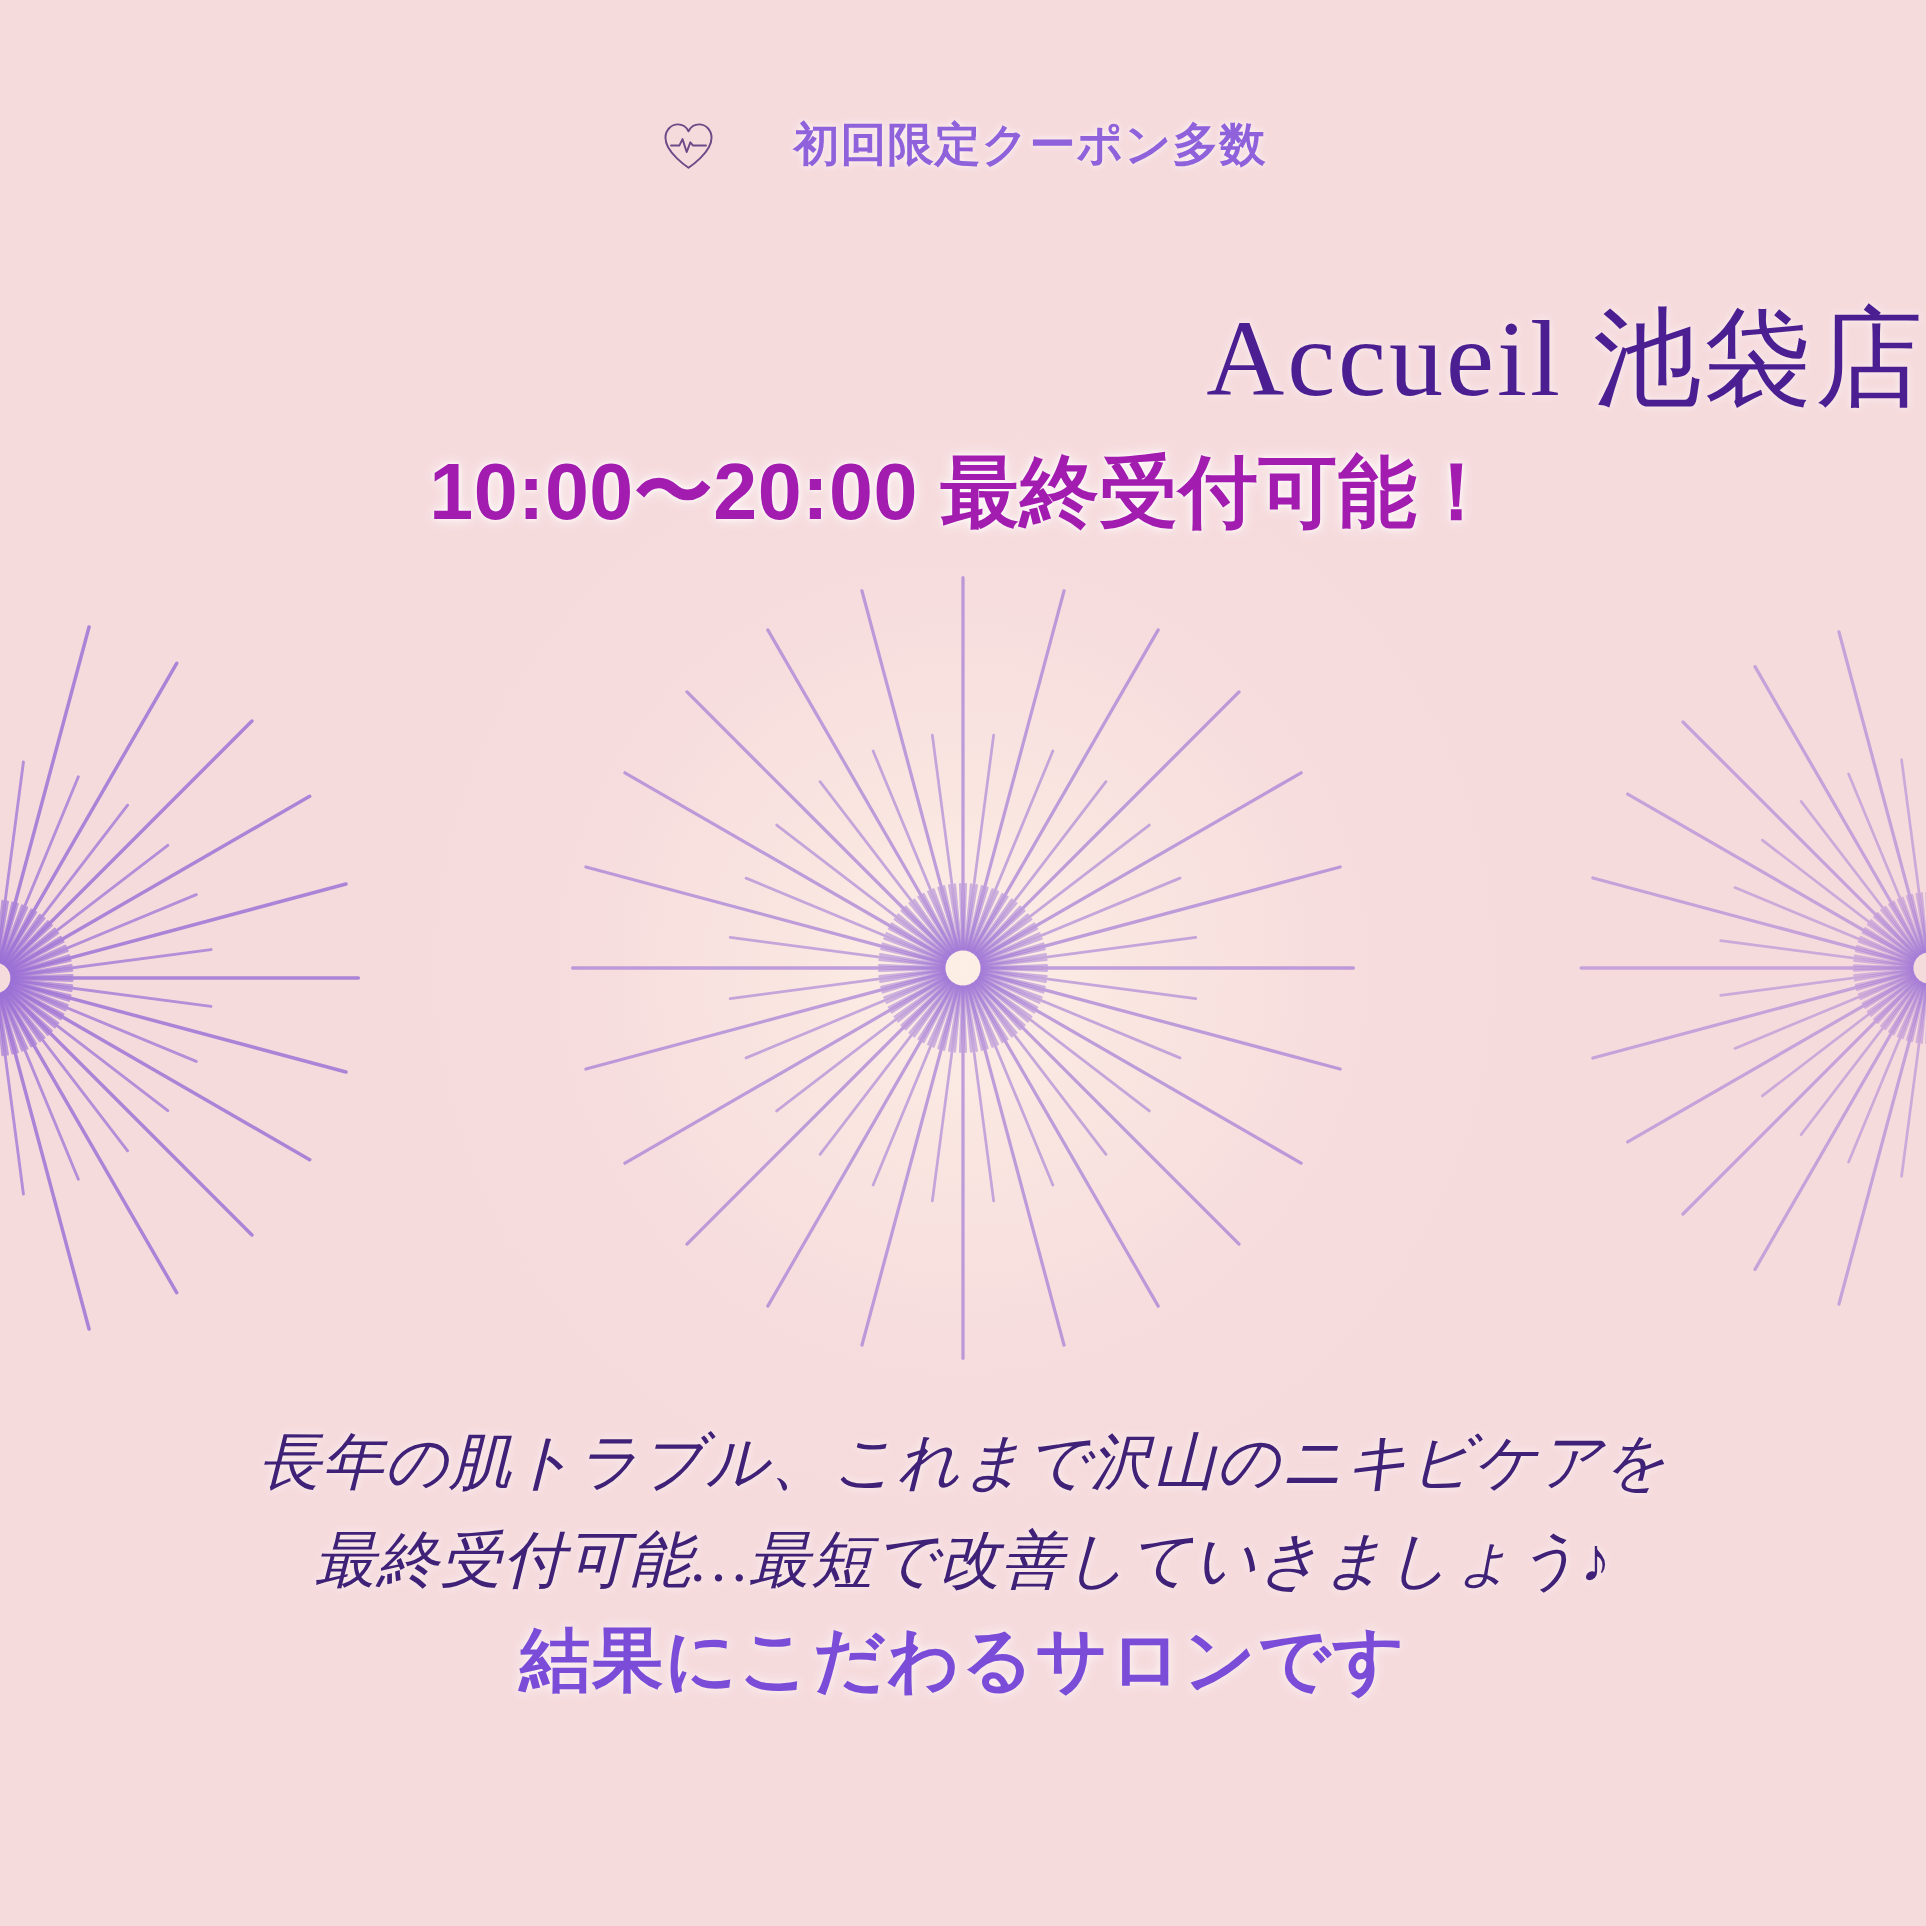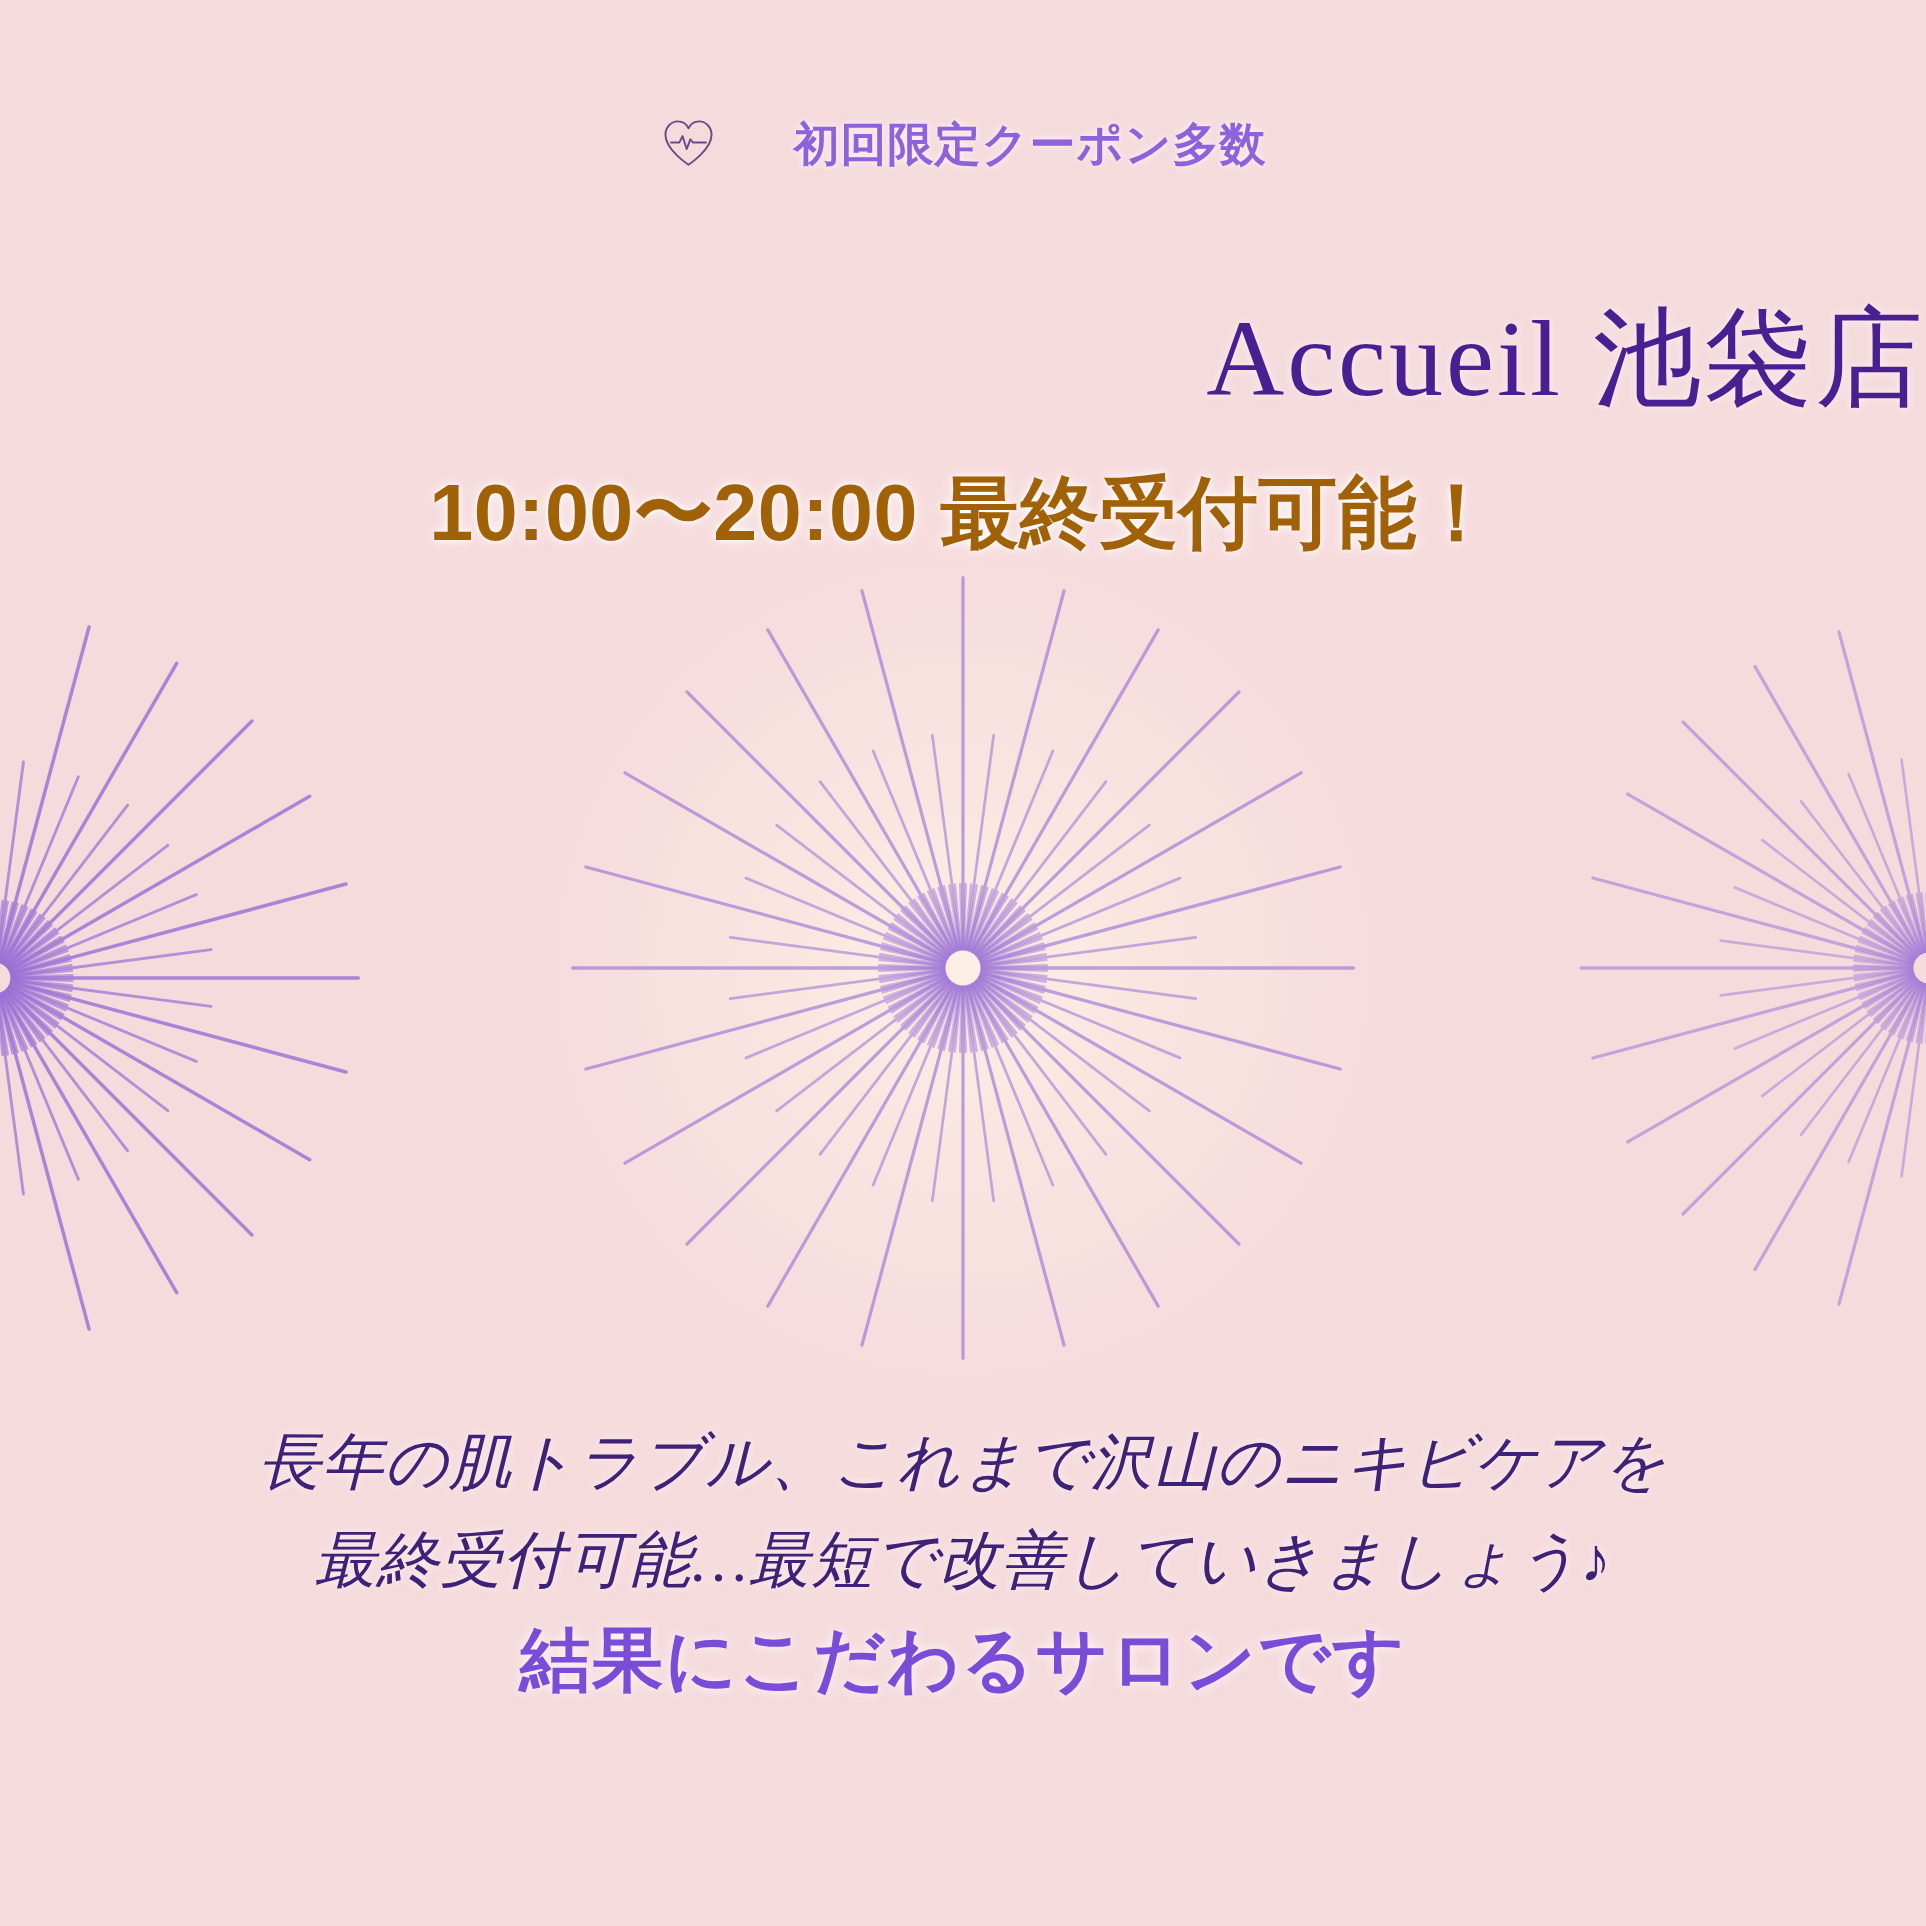--- a/index.html
+++ b/index.html
@@ -43,21 +43,21 @@
   #burst-center { left: 963px; top: 968px; transform: translate(-50%, -50%); }
   #burst-right  { left: 1929px; top: 968px; transform: translate(-50%, -50%); }
 
   
   .header-row {
     position: absolute;
     top: 114px;
     left: 0;
     width: 100%;
     display: flex;
-    align-items: flex-start;
+    align-items: flex-end;
     justify-content: center;
     gap: 75px;
   }
   .heart-icon { width: 59px; height: 59px; display: block; }
   .header-text {
     font-size: 46px;
     font-weight: 700;
     letter-spacing: 1px;
     color: #8f62dc;
     white-space: nowrap;
@@ -76,28 +76,28 @@
     font-weight: 400;
     letter-spacing: 3px;
     color: #4b1f91;
     white-space: nowrap;
     text-shadow: 0 0 9px rgba(255,255,255,0.65);
   }
 
   
   .hours {
     position: absolute;
-    top: 461px;
+    top: 440px;
     left: 0;
     width: 100%;
     text-align: center;
     font-size: 79px;
     font-weight: 700;
     letter-spacing: 0.5px;
-    color: #a16207;
+    color: #a21caf;
     white-space: nowrap;
     text-shadow: 0 0 13px rgba(255,255,255,0.9),
                  0 0 5px rgba(255,255,255,0.9);
   }
 
   
   .tagline {
     position: absolute;
     top: 1414px;
     left: 0;

